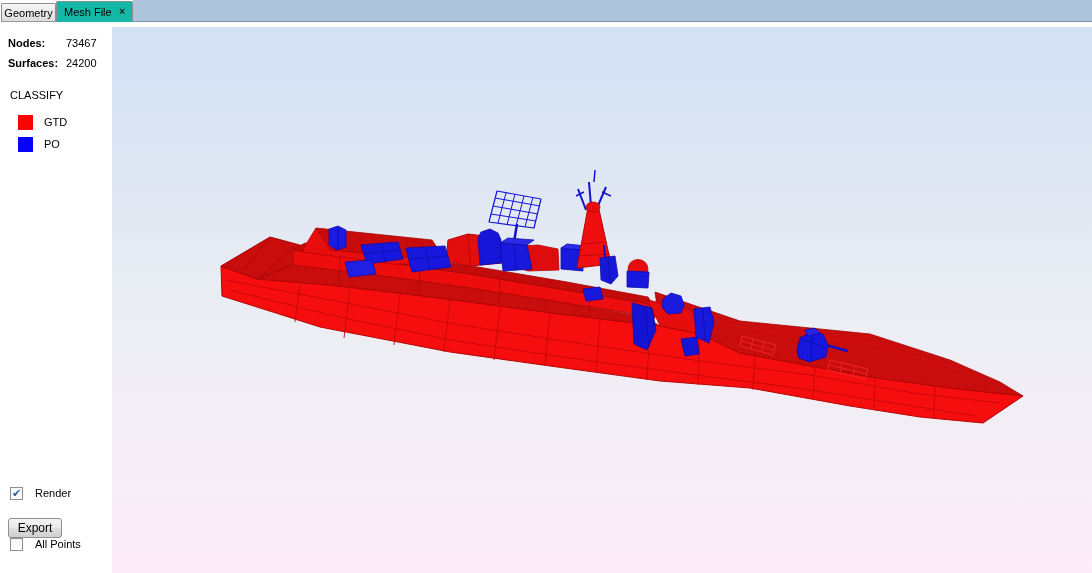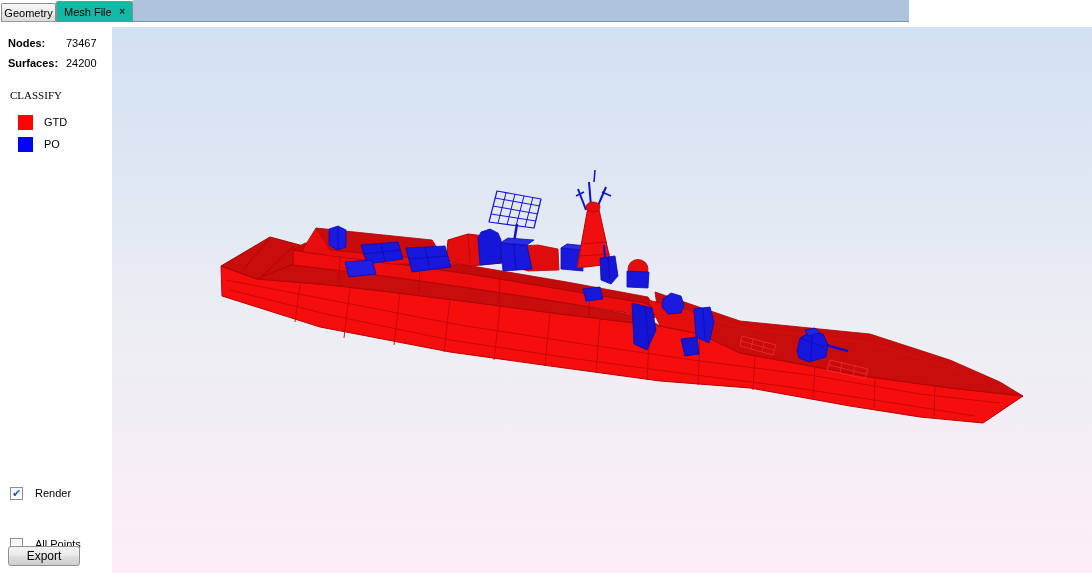--- a/index.html
+++ b/index.html
@@ -4,21 +4,21 @@
 <style>
   html,body{margin:0;padding:0;}
   body{
     width:1092px;height:573px;position:relative;overflow:hidden;
     background:#ffffff;
     font-family:"Liberation Sans","DejaVu Sans",sans-serif;
     font-size:11px;color:#000;
     -webkit-font-smoothing:antialiased;
   }
   
-  .tabbar{position:absolute;left:0;top:0;width:909px;height:22px;background:#fff;}
+  .tabbar{position:absolute;left:0;top:0;width:1092px;height:22px;background:#fff;}
   .tab{position:absolute;box-sizing:border-box;text-align:center;cursor:default;}
   .tab-inactive{
     left:1px;top:3px;width:55px;height:19px;line-height:18px;
     background:linear-gradient(180deg,#f7f7f7,#dcdcdc);
     border:1px solid #8c8c8c;border-bottom:1px solid #9a9a9a;
     border-radius:2px 2px 0 0;
   }
   .tab-active{
     left:56px;top:1px;width:77px;height:21px;line-height:20px;
     background:#14b8a6;
@@ -31,36 +31,36 @@
   .tabbar-filler{
     position:absolute;left:133px;right:0;top:0;height:21px;
     background:#aec3dc;border-bottom:1px solid #7e90a8;
   }
   
   .sidebar{position:absolute;left:0;top:22px;width:112px;bottom:0;background:#fff;}
   .stats{padding:14px 16px 0 8px;}
   .stat-row{height:20px;line-height:14px;white-space:nowrap;}
   .stat-label{font-weight:bold;display:inline-block;width:58px;}
   .classify{padding-left:10px;margin-top:13px;}
-  .classify-heading{margin-bottom:14px;font-family:Liberation Serif, serif;}
+  .classify-heading{margin-bottom:14px;}
   .legend-item{display:flex;align-items:center;margin:3px 0 7px 8px;height:15px;}
   .legend-swatch{width:15px;height:15px;margin-right:11px;flex:0 0 auto;}
   .legend-label{line-height:15px;}
   .cb-row{position:absolute;left:10px;display:flex;align-items:center;height:14px;}
   .cb-row1{top:464px;}
   .cb-row2{top:515px;text-align:center;}
   .cb{
     width:13px;height:13px;box-sizing:border-box;border:1px solid #8e8e8e;
     background:linear-gradient(180deg,#f4f6f8,#ffffff);
     color:#2d5c9e;font-size:11px;line-height:11px;text-align:center;
     font-weight:bold;cursor:pointer;overflow:hidden;
   }
   .cb-label{margin-left:12px;}
   .export-btn{
-    position:absolute;left:8px;top:524px;width:72px;height:20px;
+    position:absolute;left:8px;top:496px;width:54px;height:20px;
     box-sizing:border-box;border:1px solid #8e9094;border-radius:3px;
     background:linear-gradient(180deg,#f4f4f4 0%,#ebebeb 45%,#dddddd 55%,#cfcfcf 100%);
     font-family:inherit;font-size:12px;line-height:17px;text-align:center;
     color:#000;cursor:pointer;padding:0;
   }
   
   .viewport{position:absolute;left:112px;top:27px;right:0;bottom:0;}
   .viewport svg{display:block;width:100%;height:100%;}
 </style>
 </head>

